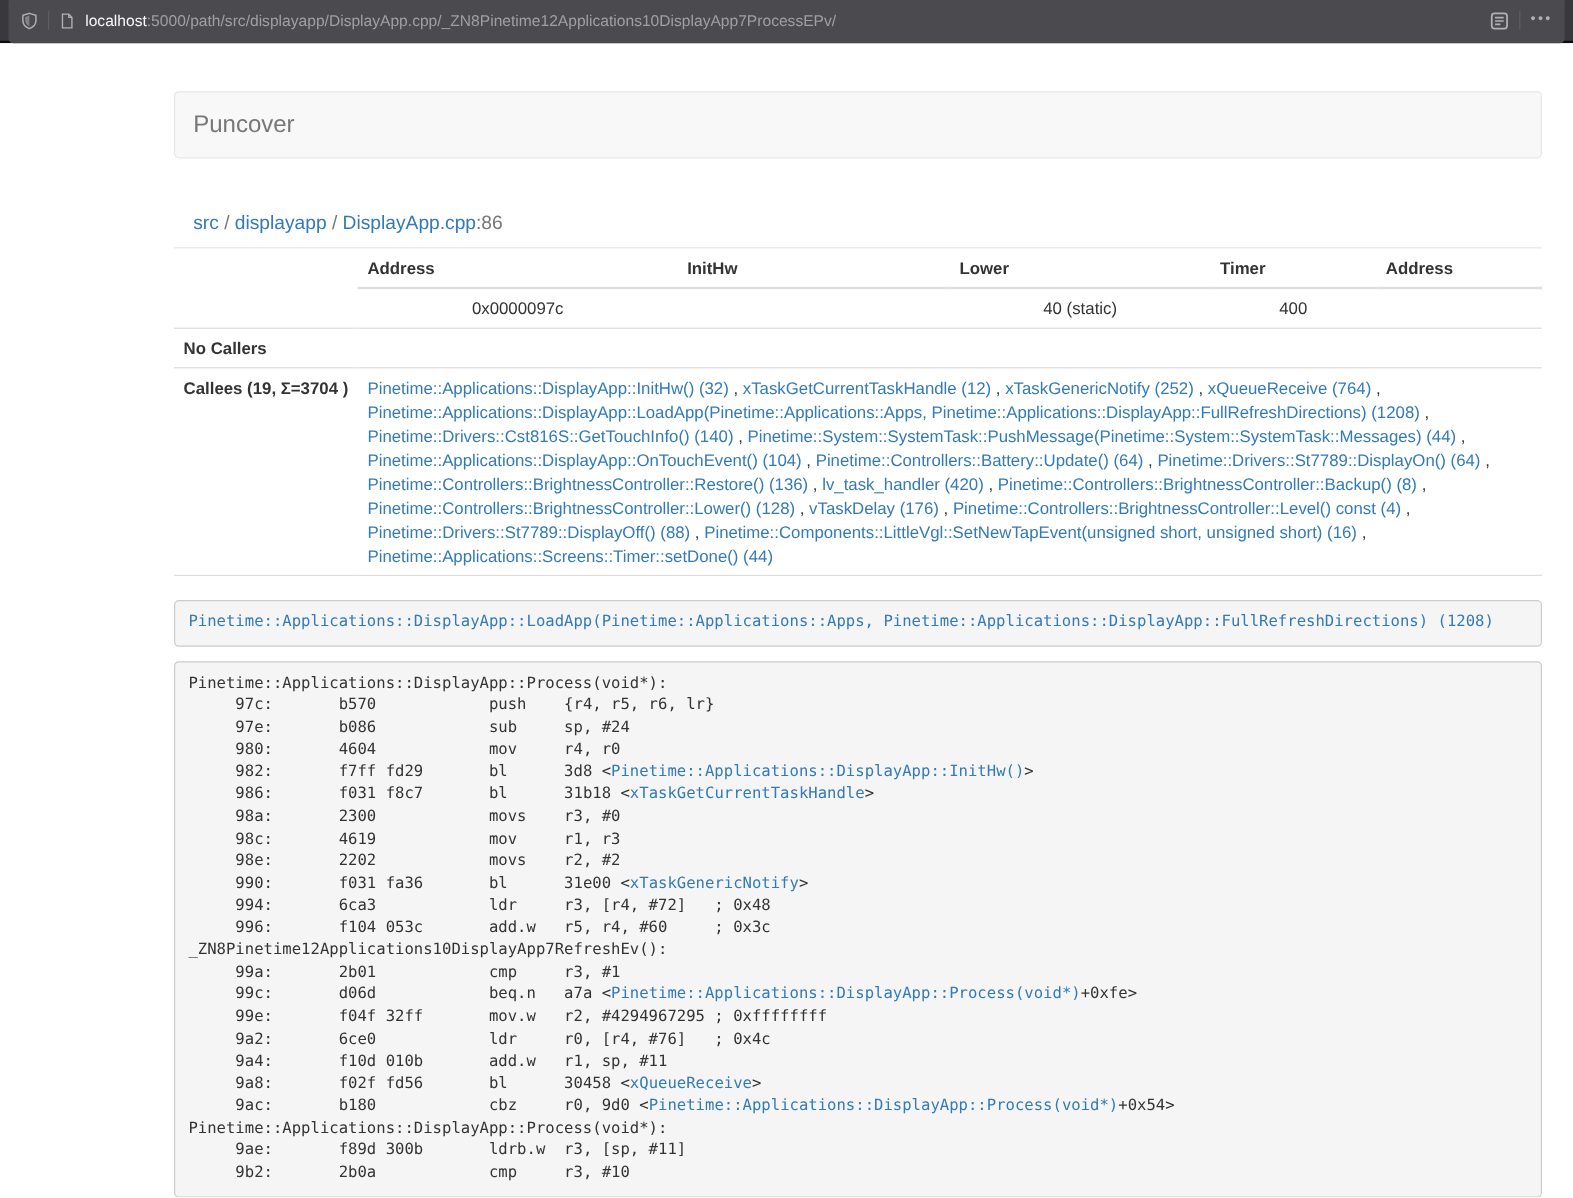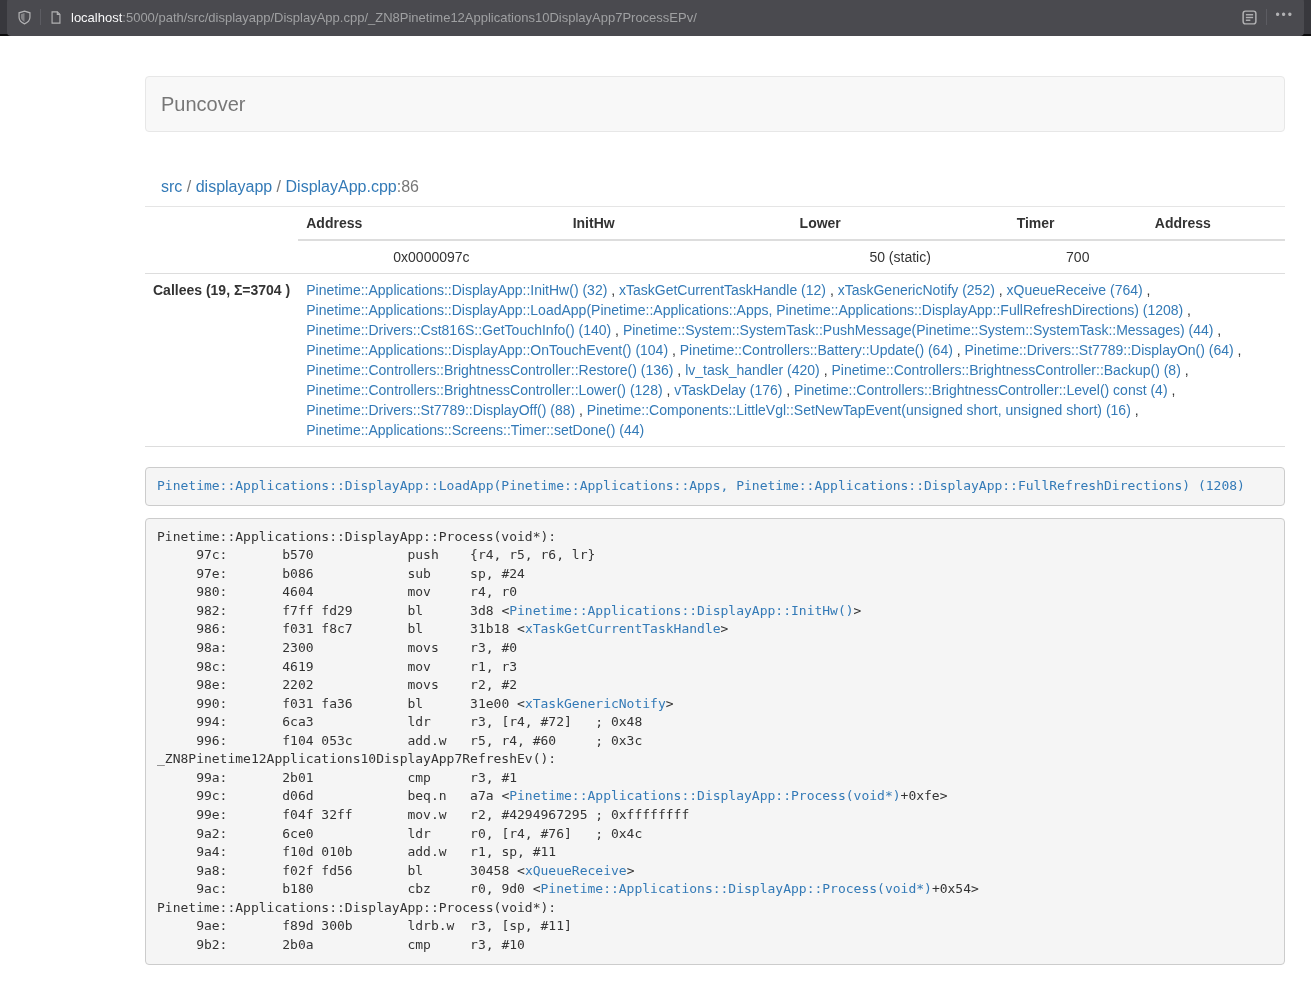--- a/index.html
+++ b/index.html
@@ -129,27 +129,31 @@
                 <tr>
                   <th>Address</th>
                   <th>InitHw</th>
                   <th>Lower</th>
                   <th>Timer</th>
                   <th>Address</th>
                 </tr>
                 <tr>
                   <td>0x0000097c</td>
                   <td></td>
-                  <td>50 (static)</td>
-                  <td>700</td>
+                  <td>40 (static)</td>
+                  <td>400</td>
                   <td></td>
                 </tr>
               </tbody>
             </table>
           </td>
+        </tr>
+        <tr>
+          <th>No Callers</th>
+          <td></td>
         </tr>
         <tr>
           <th>Callees (19, Σ=3704 )</th>
           <td id="callees"><a href="#">Pinetime::Applications::DisplayApp::InitHw() (32)</a> , <a href="#">xTaskGetCurrentTaskHandle (12)</a> , <a href="#">xTaskGenericNotify (252)</a> , <a href="#">xQueueReceive (764)</a> , <a href="#">Pinetime::Applications::DisplayApp::LoadApp(Pinetime::Applications::Apps, Pinetime::Applications::DisplayApp::FullRefreshDirections) (1208)</a> , <a href="#">Pinetime::Drivers::Cst816S::GetTouchInfo() (140)</a> , <a href="#">Pinetime::System::SystemTask::PushMessage(Pinetime::System::SystemTask::Messages) (44)</a> , <a href="#">Pinetime::Applications::DisplayApp::OnTouchEvent() (104)</a> , <a href="#">Pinetime::Controllers::Battery::Update() (64)</a> , <a href="#">Pinetime::Drivers::St7789::DisplayOn() (64)</a> , <a href="#">Pinetime::Controllers::BrightnessController::Restore() (136)</a> , <a href="#">lv_task_handler (420)</a> , <a href="#">Pinetime::Controllers::BrightnessController::Backup() (8)</a> , <a href="#">Pinetime::Controllers::BrightnessController::Lower() (128)</a> , <a href="#">vTaskDelay (176)</a> , <a href="#">Pinetime::Controllers::BrightnessController::Level() const (4)</a> , <a href="#">Pinetime::Drivers::St7789::DisplayOff() (88)</a> , <a href="#">Pinetime::Components::LittleVgl::SetNewTapEvent(unsigned short, unsigned short) (16)</a> , <a href="#">Pinetime::Applications::Screens::Timer::setDone() (44)</a></td>
         </tr>
       </tbody>
     </table>
 
     <pre class="pre-highlight"><a href="#">Pinetime::Applications::DisplayApp::LoadApp(Pinetime::Applications::Apps, Pinetime::Applications::DisplayApp::FullRefreshDirections) (1208)</a></pre>
 

